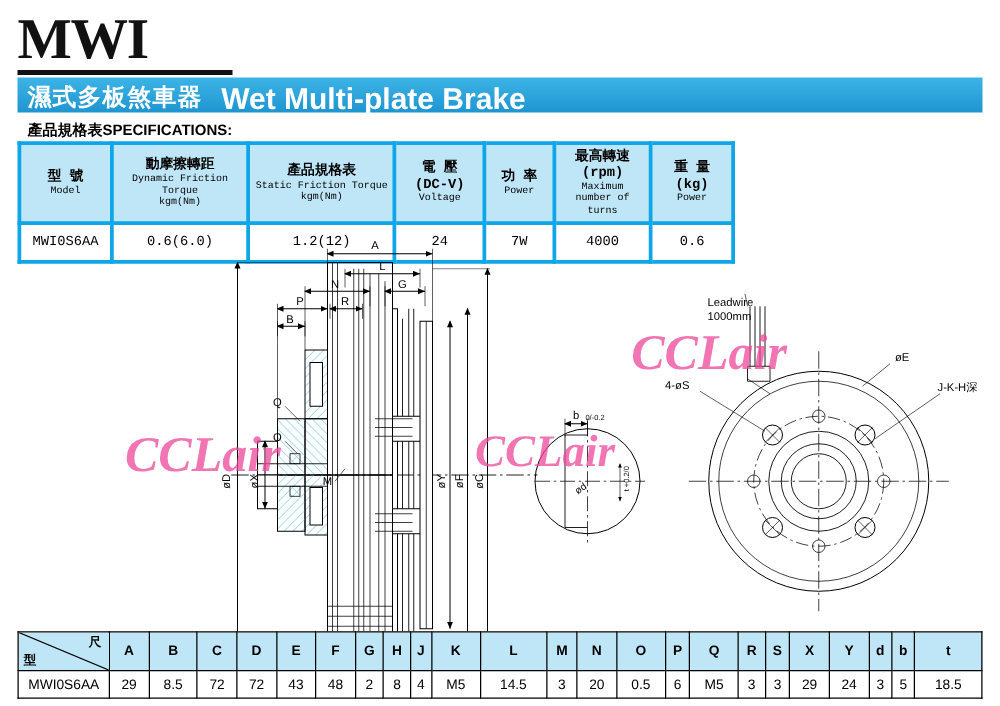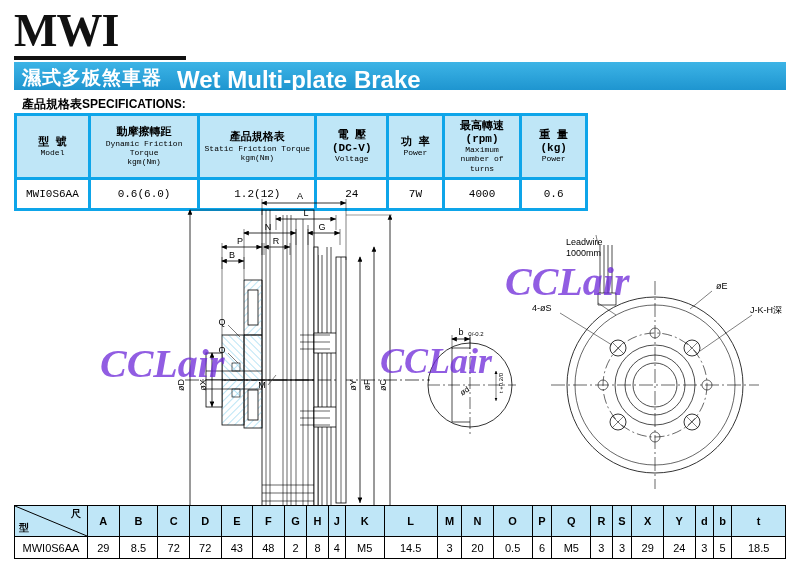--- a/index.html
+++ b/index.html
@@ -173,21 +173,21 @@
     height: 320px;
   }
   .drawing svg { display: block; }
 
   
   .wm {
     position: absolute;
     font-family: "Liberation Serif", serif;
     font-style: italic;
     font-weight: bold;
-    color: #6d28d9;
+    color: #ec4899;
     opacity: 0.75;
     pointer-events: none;
     white-space: nowrap;
   }
   .wm1 { left: 505px; top: 258px; font-size: 40px; }
   .wm2 { left: 100px; top: 340px; font-size: 40px; }
   .wm3 { left: 380px; top: 340px; font-size: 36px; }
 </style>
 </head>
 <body>

